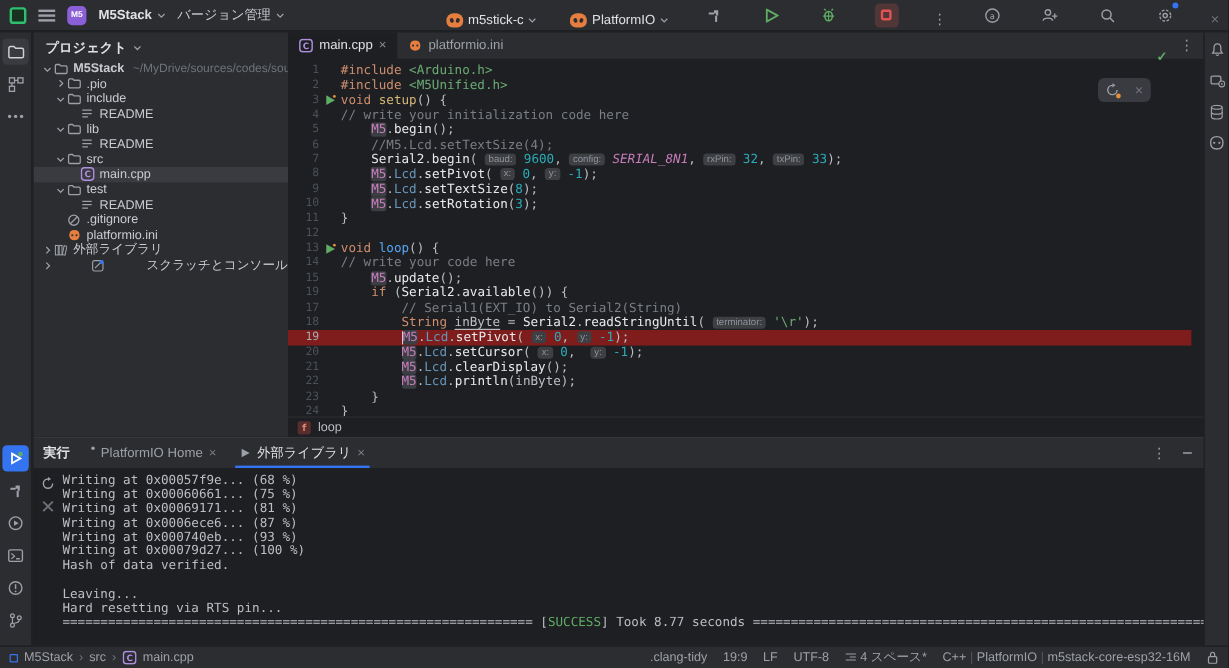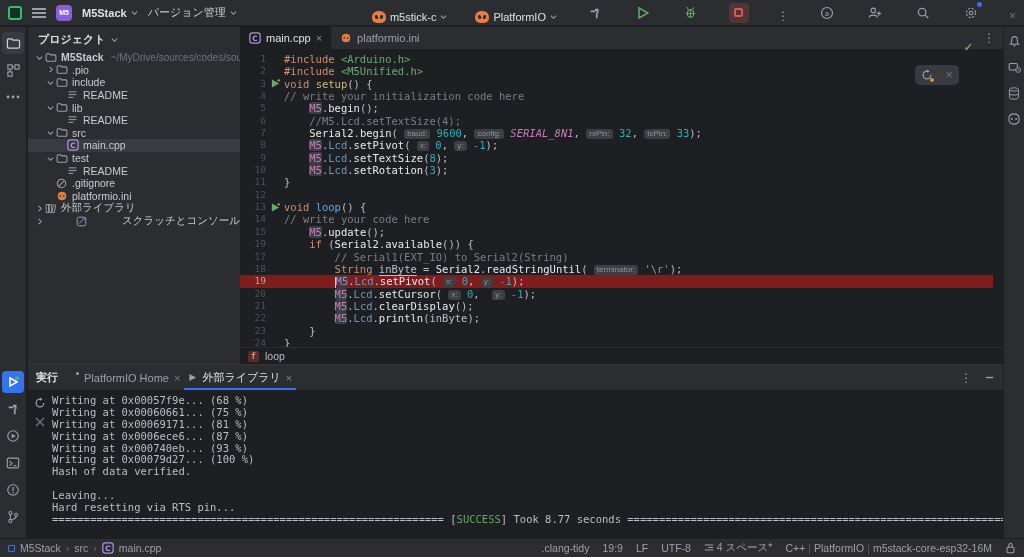--- a/index.html
+++ b/index.html
@@ -575,21 +575,21 @@
           <path d="M8 1 Q14 1 14 7 Q14 13 8 13 Q2 13 2 7 Q2 1 8 1 Z" fill="none" stroke="#9da0a8" stroke-width="1.3"></path>
           <circle cx="5.5" cy="7" r="1.1" fill="#9da0a8"></circle>
           <circle cx="10.5" cy="7" r="1.1" fill="#9da0a8"></circle>
         </svg>
       </div>
   </div>
 
   <div class="runpanel">
     <div class="run-head">
       <span class="run-title">実行</span>
-      <div id="runtabs-holder" style="display:flex;height:25px;justify-content:space-between;">
+      <div id="runtabs-holder" style="display:flex;gap:12px;height:25px;justify-content:space-between;">
           <div class="rtab">
             <span style="width: 3px; height: 3px; border-radius: 50%; background: rgb(157, 160, 168); margin-top: -8px;"></span>
             <span>PlatformIO Home</span>
             <span class="x">×</span>
           </div>
           <div class="rtab on">
             <span>
               <svg width="9" height="9" viewBox="0 0 10 10">
                 <polygon points="1.5,1 9,5 1.5,9" fill="#9da0a8"></polygon>
               </svg>

